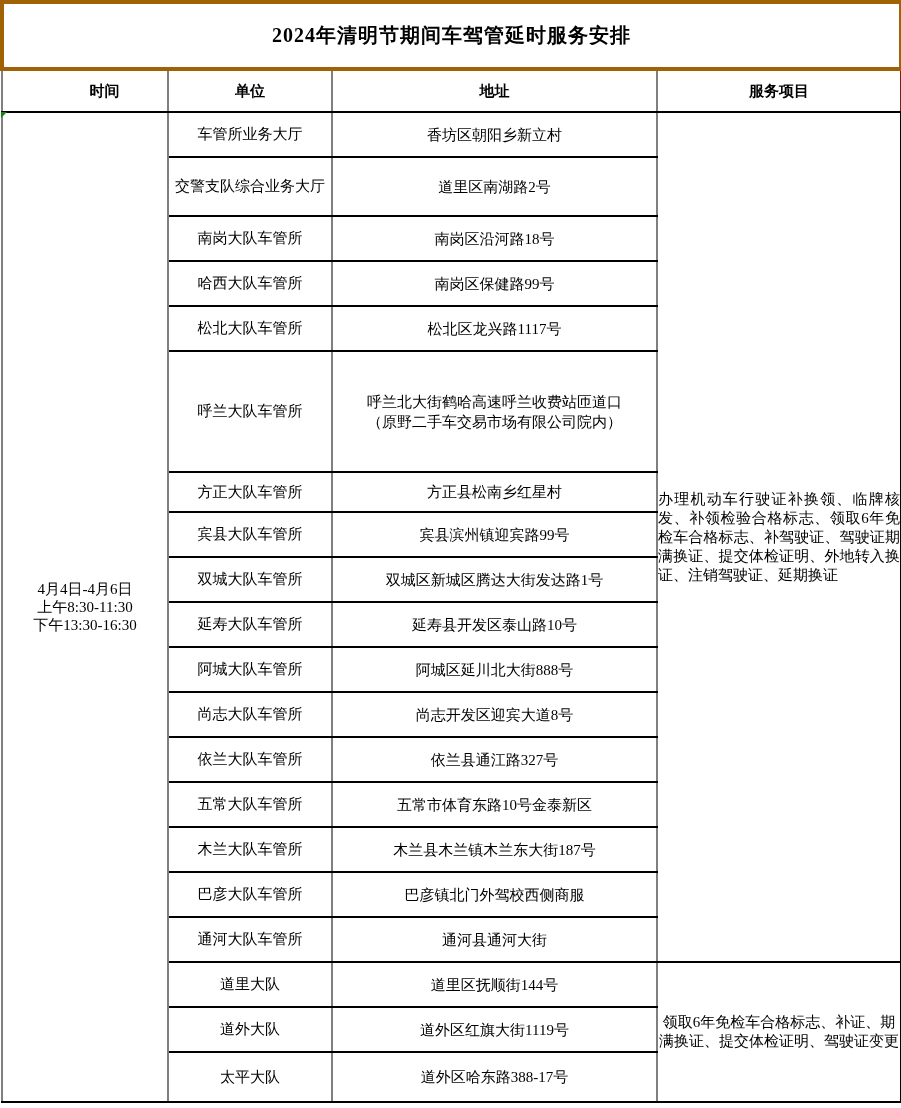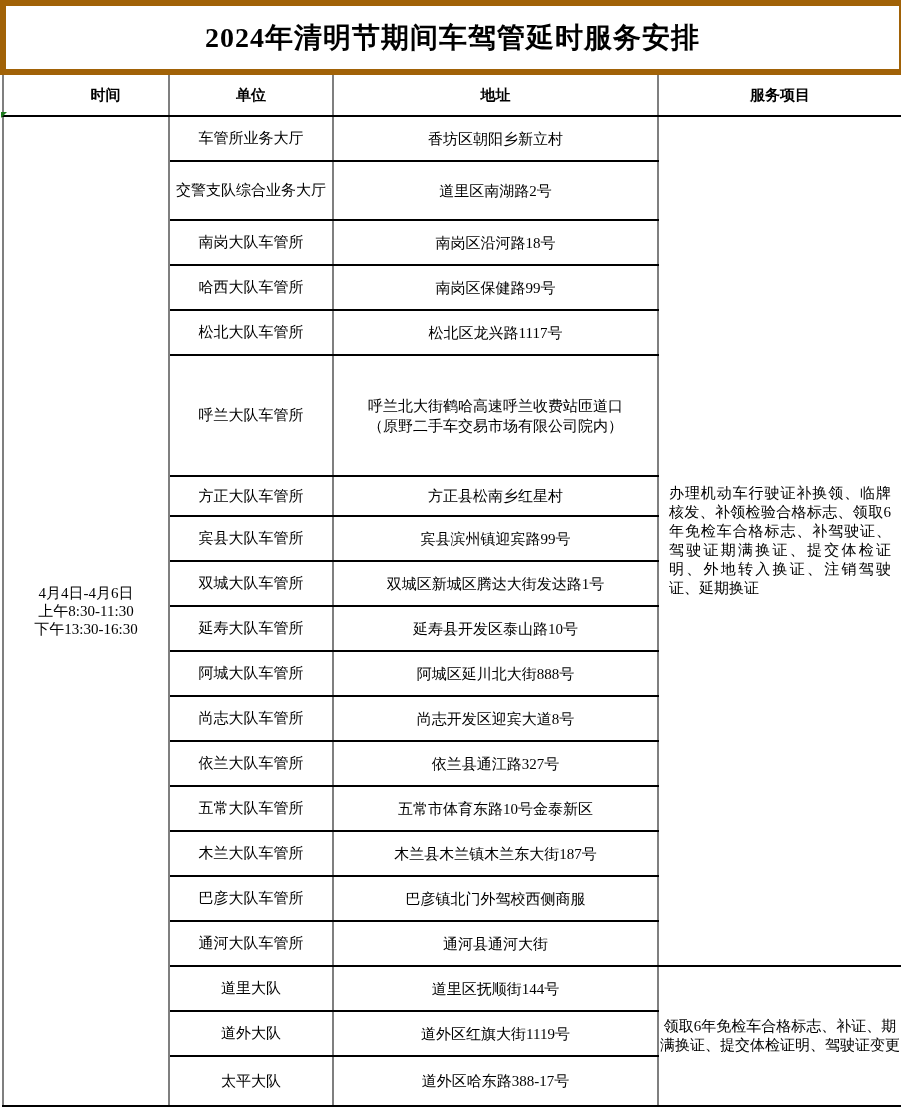--- a/index.html
+++ b/index.html
@@ -27,35 +27,35 @@
   td, th {
     padding: 0;
     overflow: hidden;
     vertical-align: middle;
     text-align: center;
     font-size: 15px;
     font-weight: normal;
   }
   
   .title-cell {
-    border: 6px solid #a16207;
+    border: 4px solid #a16207;
     height: 63px;
-    font-size: 28px;
+    font-size: 20px;
     font-weight: bold;
     letter-spacing: 1px;
   }
   
   .hdr {
     height: 40px;
     font-weight: bold;
     border-bottom: 2px solid #000000;
     border-right: 2px solid #7f7f7f;
   }
   .hdr.first { border-left: 2px solid #7f7f7f; padding-left: 39px; }
-  .hdr.last  { border-right: 2px solid #d946ef; }
+  .hdr.last  { border-right: 2px solid #7f1d1d; }
   
   tbody tr { height: 45px; }
   tbody tr:nth-child(2) { height: 59px; margin-top: 38px; }
   tbody tr:nth-child(6) { height: 121px; border-radius: 11px; }
   tbody tr:nth-child(7) { height: 40px; }
   tbody tr:nth-child(20) { height: 50px; }
 
   .time-cell {
     border-left: 2px solid #7f7f7f;
     border-right: 2px solid #7f7f7f;
@@ -71,21 +71,21 @@
   .addr-cell {
     border-right: 2px solid #7f7f7f;
     border-bottom: 2px solid #000000;
     white-space: pre-line;
     line-height: 20px;
   }
   .svc-cell {
     border-right: 2px solid #000000;
     border-bottom: 2px solid #000000;
     line-height: 19px;
-    padding: 0 10px;
+    padding: 0 0;
   }
   .svc-cell.justify { text-align: justify; text-align-last: left; }
   .svc-cell.center  { text-align: center; padding: 0 0; }
 
   
   .error-marker {
     position: absolute;
     left: 1px;
     top: 112px;
     width: 0;

